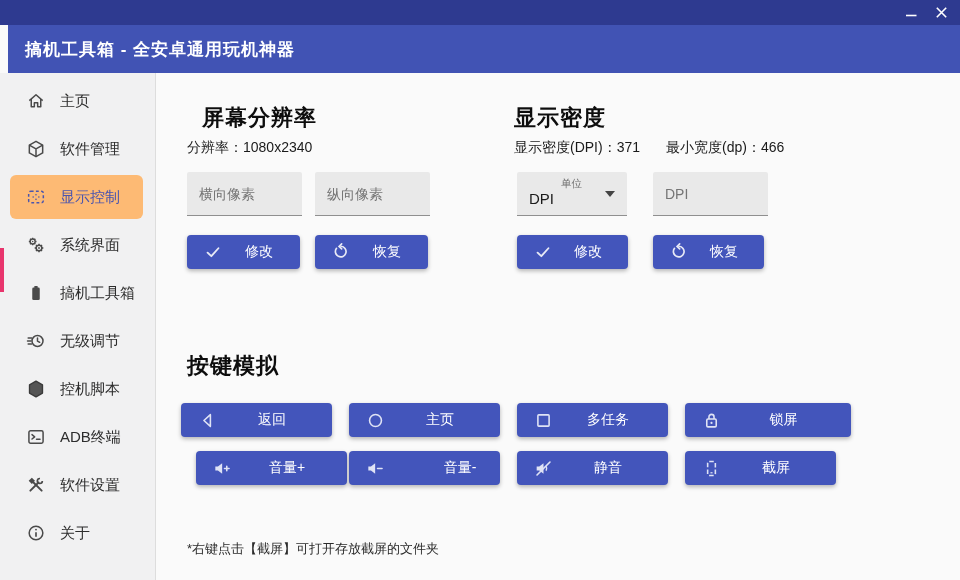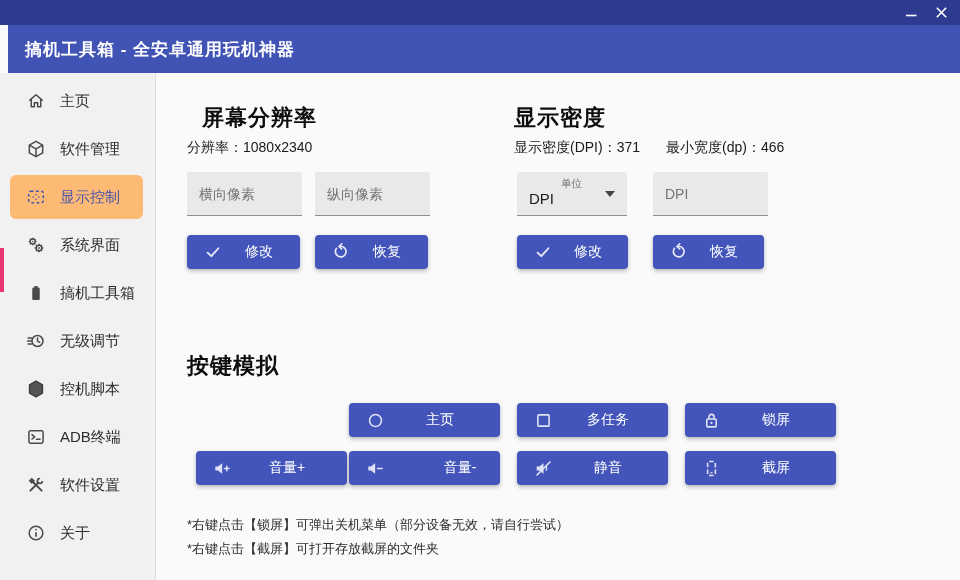--- a/index.html
+++ b/index.html
@@ -239,37 +239,45 @@
         <svg width="20" height="20" viewBox="0 0 24 24" fill="none" stroke="#e8eaf6" stroke-width="2" stroke-linecap="round">
           <path d="M6.6 7.6 A6.4 6.4 0 1 0 12 5.1"></path>
           <path d="M12.8 2.3 L9.7 5.3 L12.8 8.3"></path>
         </svg>
       </span>
     <span class="b-label">恢复</span>
   </button>
 
   <div class="sec-title" style="left:31px; top:278px;">按键模拟</div>
 
+  <button class="btn" style="left:25px; top:330px; width:151px;">
+    <span class="b-icon">
+        <svg width="21" height="21" viewBox="0 0 24 24" fill="none" stroke="#dfe3f5" stroke-width="1.8" stroke-linejoin="round">
+          <path d="M15.3 5.3 L7.9 12 L15.3 18.7 Z"></path>
+        </svg>
+      </span>
+    <span class="b-label">返回</span>
+  </button>
   <button class="btn" style="left:193px; top:330px; width:151px;">
     <span class="b-icon">
         <svg width="21" height="21" viewBox="0 0 24 24" fill="none" stroke="#dfe3f5" stroke-width="1.8">
           <circle cx="12" cy="12" r="6.8"></circle>
         </svg>
       </span>
     <span class="b-label">主页</span>
   </button>
   <button class="btn" style="left:361px; top:330px; width:151px;">
     <span class="b-icon">
         <svg width="21" height="21" viewBox="0 0 24 24" fill="none" stroke="#dfe3f5" stroke-width="1.8">
           <rect x="5.6" y="5.6" width="12.8" height="12.8" rx="1"></rect>
         </svg>
       </span>
     <span class="b-label">多任务</span>
   </button>
-  <button class="btn" style="left:529px; top:330px; width:151px;font-family:Liberation Serif, serif;">
+  <button class="btn" style="left:529px; top:330px; width:166px;font-family:Liberation Serif, serif;">
     <span class="b-icon">
         <svg width="21" height="21" viewBox="0 0 24 24" fill="none" stroke="#dfe3f5" stroke-width="1.8">
           <rect x="6.6" y="10.3" width="10.8" height="9" rx="1.4"></rect>
           <path d="M9.1 10.3 V7.9 a2.9 2.9 0 0 1 5.8 0 V10.3"></path>
           <circle cx="12" cy="14.8" r="1.25" fill="#dfe3f5" stroke="none"></circle>
         </svg>
       </span>
     <span class="b-label">锁屏</span>
   </button>
 
@@ -304,15 +312,14 @@
   <button class="btn" style="left:529px; top:378px; width:151px;">
     <span class="b-icon">
         <svg width="21" height="21" viewBox="0 0 24 24" fill="none" stroke="#dfe3f5" stroke-width="1.8">
           <rect x="7.6" y="4" width="8.8" height="16" rx="1.8" stroke-dasharray="5.2 2.4"></rect>
           <path d="M10.8 16.9 h2.4" stroke-width="1.4"></path>
         </svg>
       </span>
     <span class="b-label">截屏</span>
   </button>
 
-  <div class="note" style="left:31px; top:443px;">*右键点击【锁屏】可弹出关机菜单（部分设备无效，请自行尝试）</div>
   <div class="note" style="left:31px; top:467px;">*右键点击【截屏】可打开存放截屏的文件夹</div>
 </div>
 
 </body></html>

